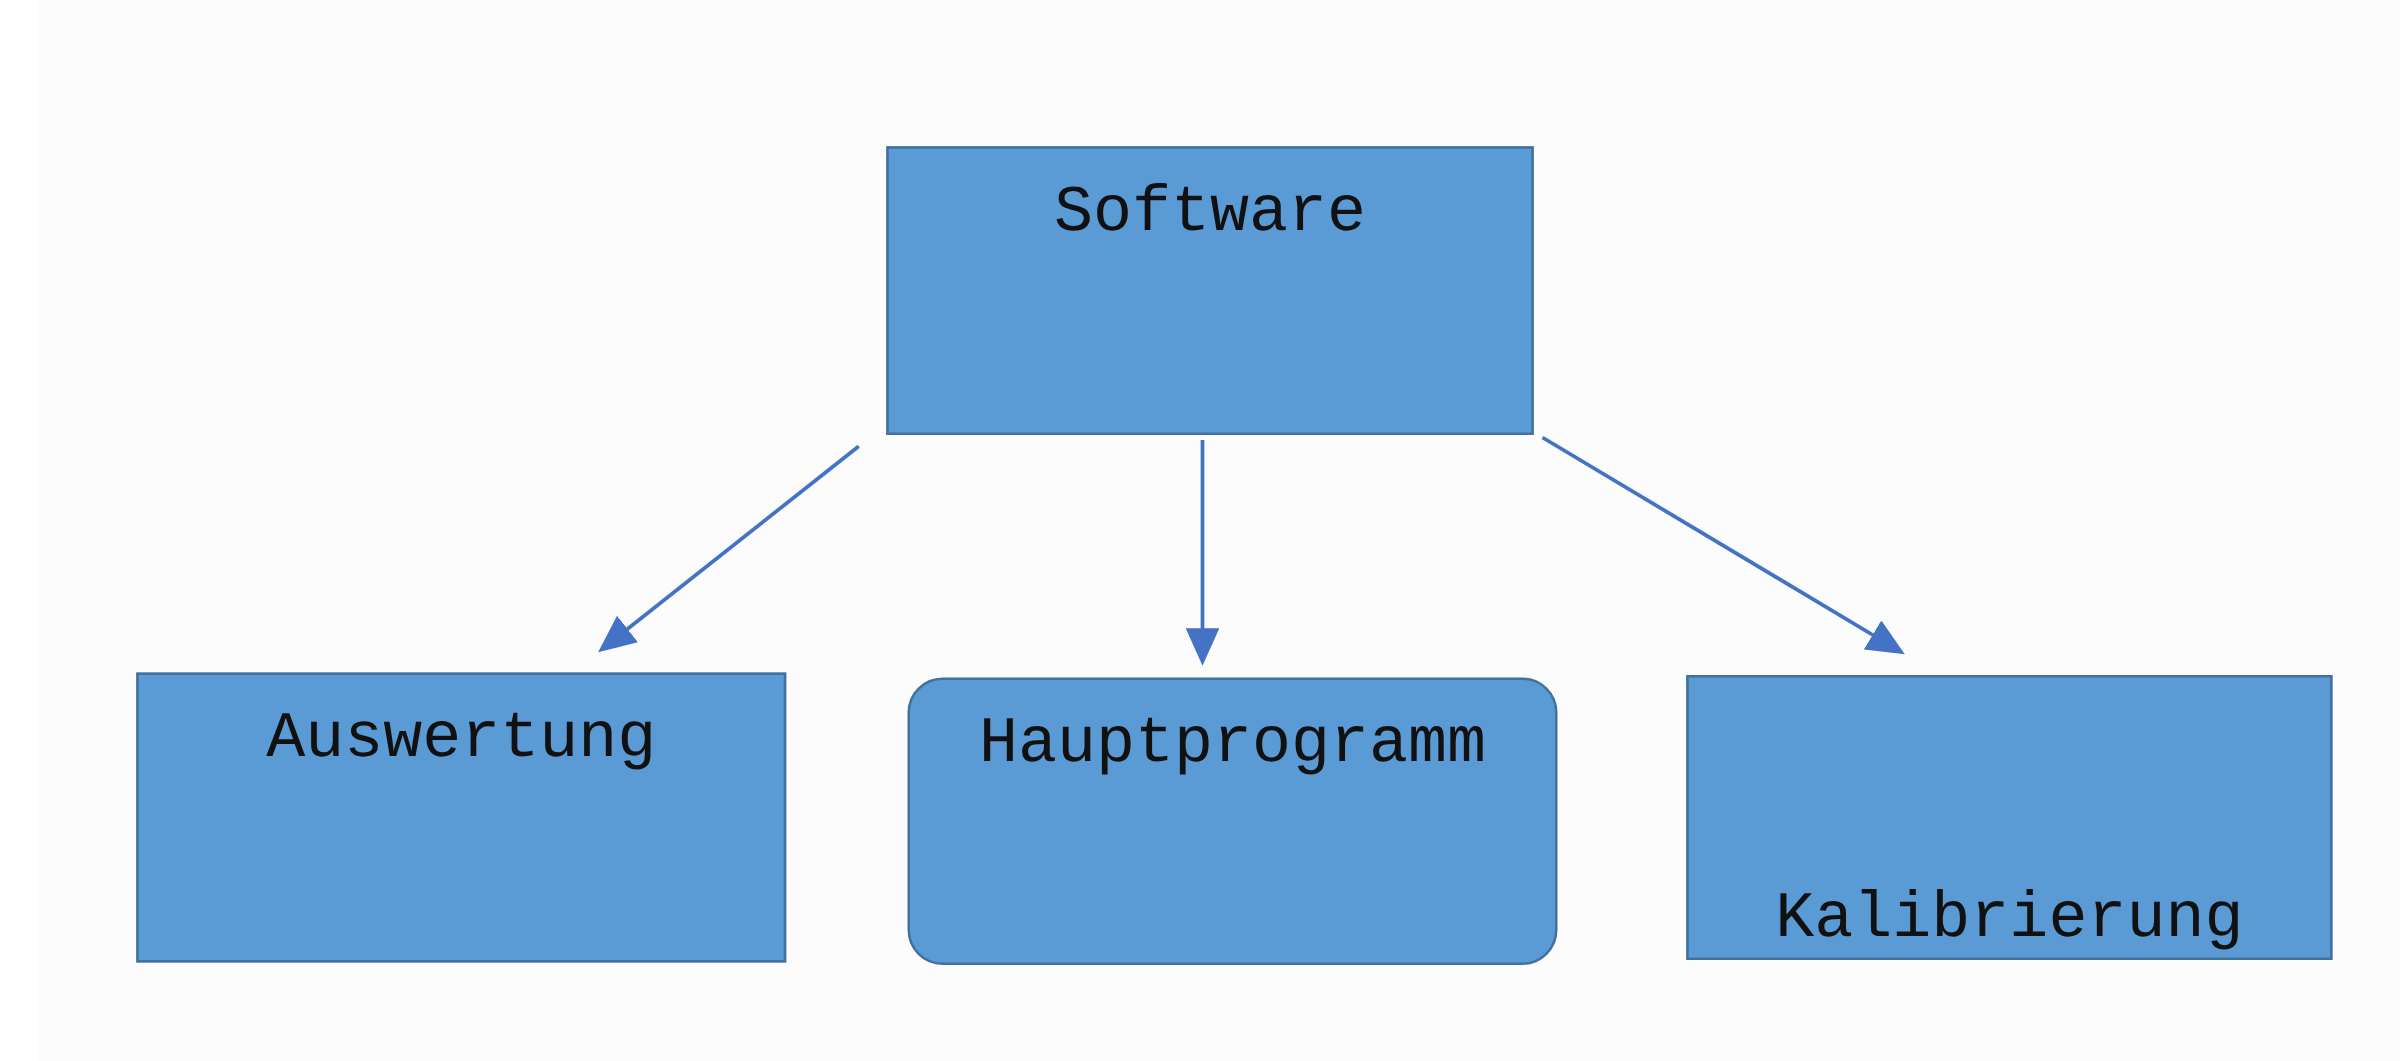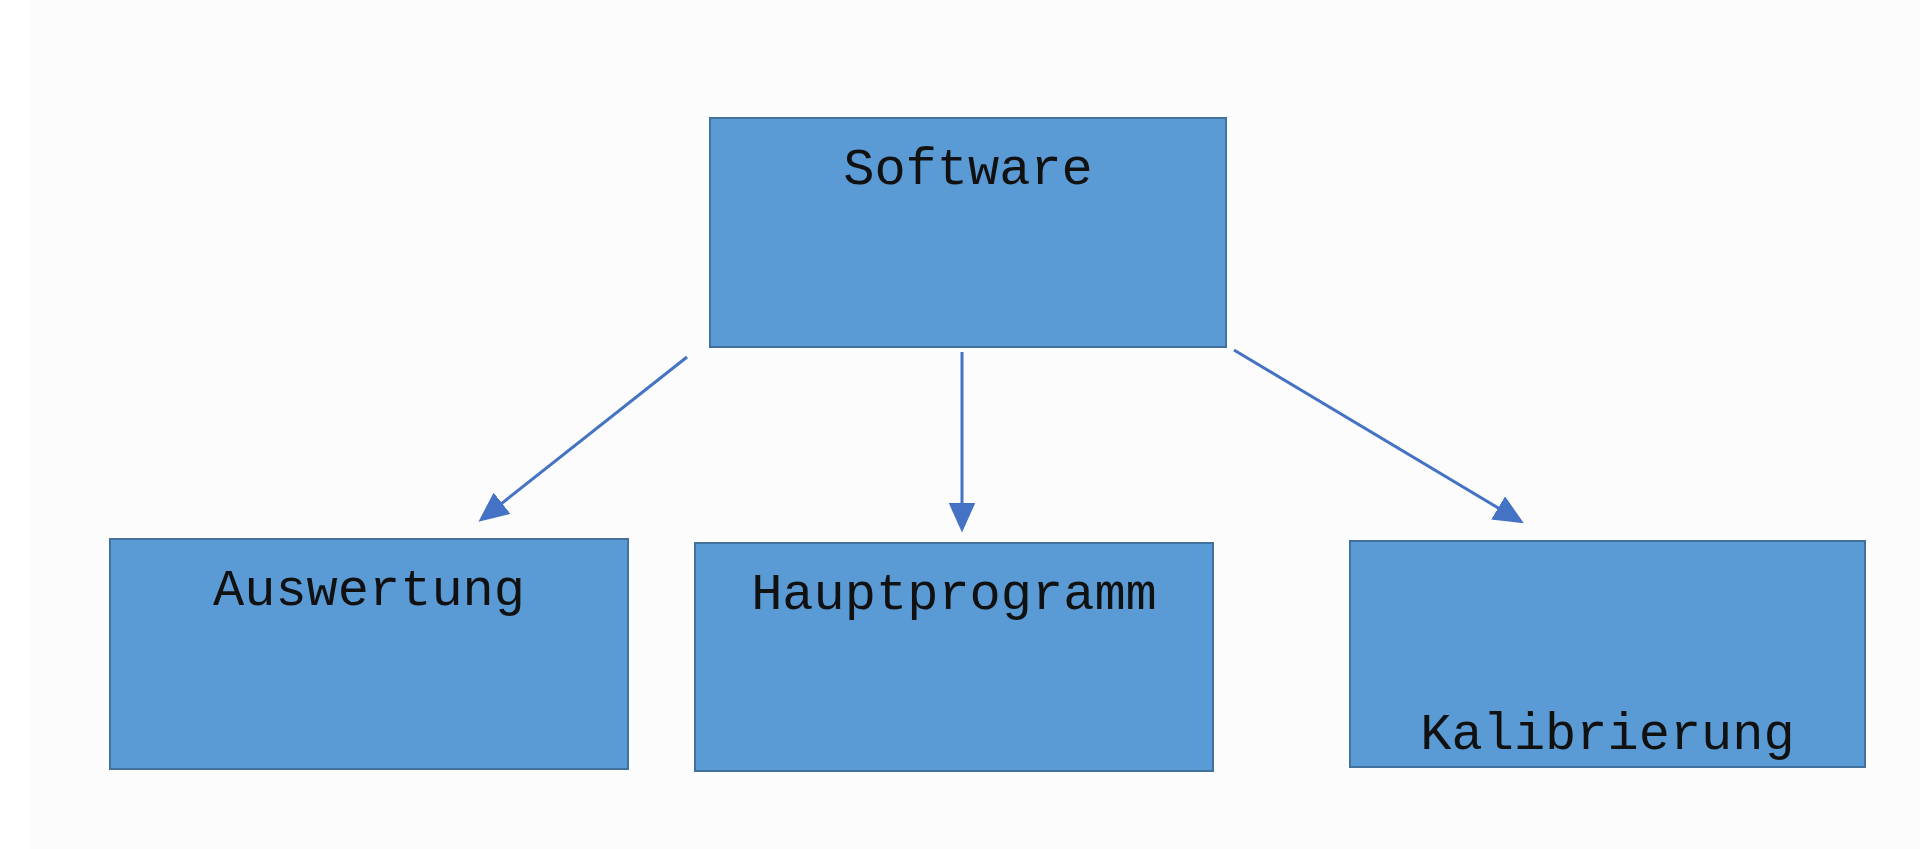--- a/index.html
+++ b/index.html
@@ -28,21 +28,21 @@
   }
   .node-label {
     color: var(--text, #111111);
     font-size: 52px;
     line-height: 1.15;
     letter-spacing: 0px;
     white-space: nowrap;
   }
   #node-software      { left: 678px;  top: 117px; width: 518px; height: 231px; }
   #node-auswertung    { left: 78px;   top: 538px; width: 520px; height: 232px; text-align: right; }
-  #node-hauptprogramm { left: 663px;  top: 542px; width: 520px; height: 230px; }
+  #node-hauptprogramm { left: 695px;  top: 542px; width: 520px; height: 230px; border-radius: 28px; }
   #node-kalibrierung  { left: 1318px; top: 540px; width: 517px; height: 228px; align-items: flex-end; }
 
   svg.edges {
     position: absolute;
     left: 0;
     top: 0;
     width: 1920px;
     height: 849px;
     pointer-events: none;
   }

